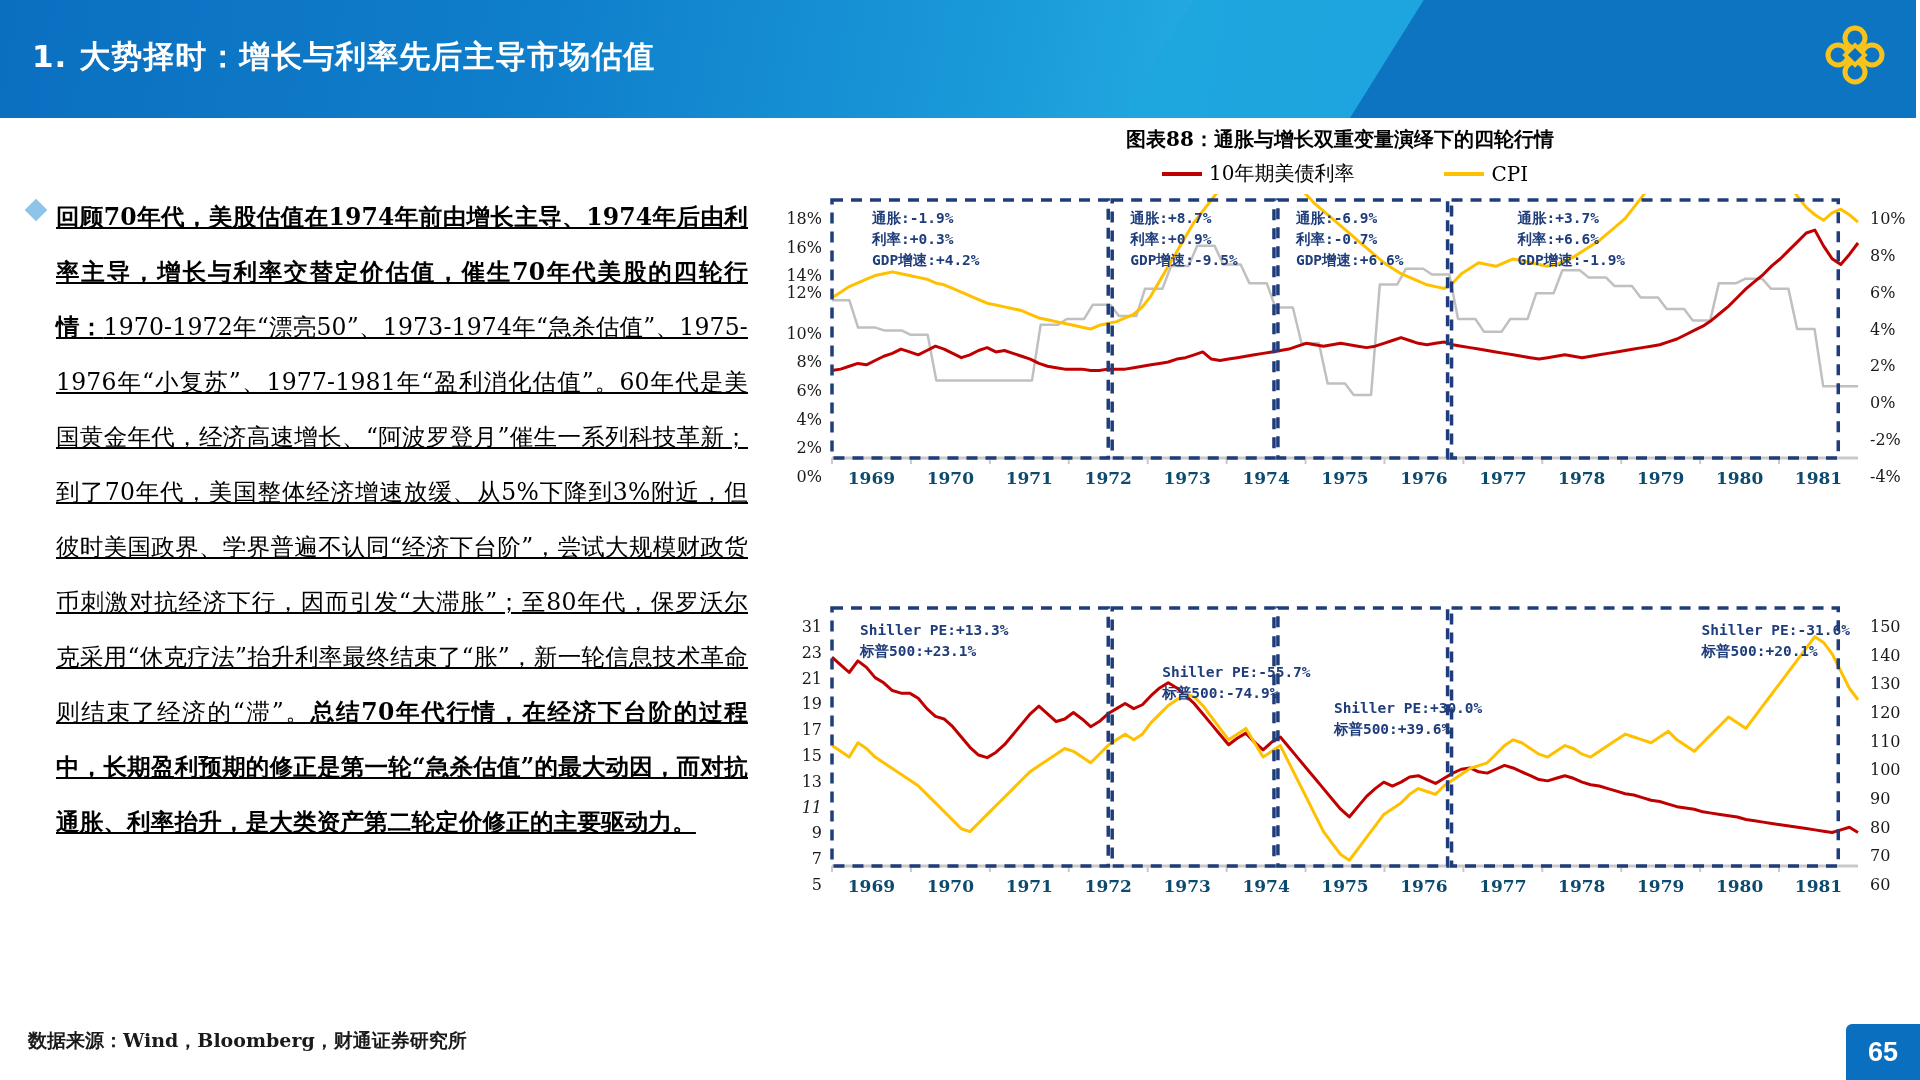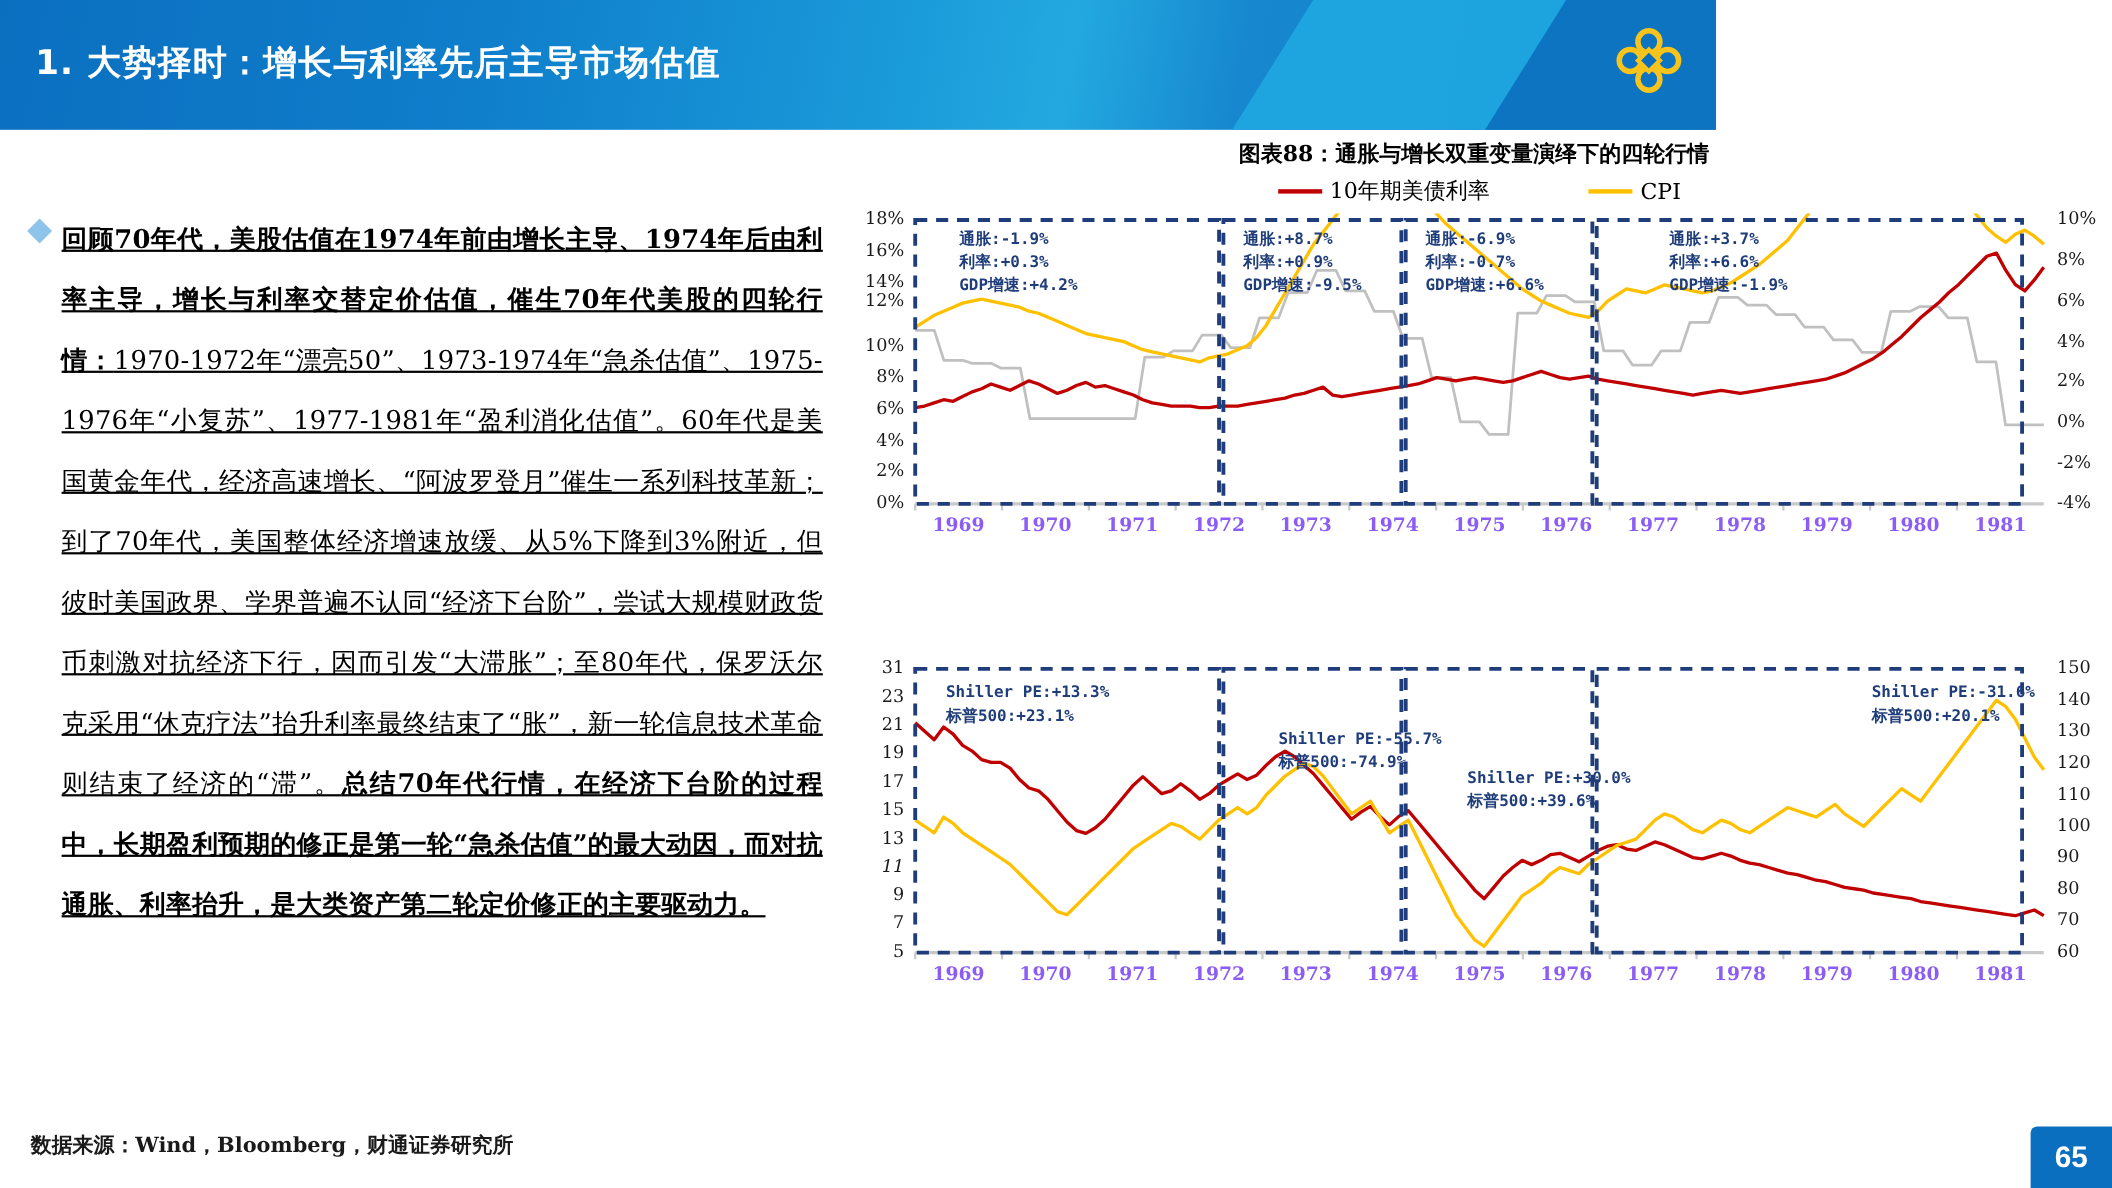--- a/index.html
+++ b/index.html
@@ -3,21 +3,21 @@
 <meta charset="utf-8">
 <style>
   * { box-sizing: border-box; margin:0; padding:0; }
   body {
     width:1920px; height:1080px; background:#ffffff; overflow:hidden;
     font-family:"Liberation Sans", sans-serif; position:relative;
   }
 
   
   .header {
-    position:absolute; left:0; top:0; width:1560px; height:118px;
+    position:absolute; left:0; top:0; width:1916px; height:118px;
     background:linear-gradient(100deg,#0b6fc0 0%,#0f7ecb 28%,#1a9ad9 52%,#23a9e0 62%,#1788cf 72%,#0d74c2 100%);
     overflow:hidden;
   }
   .hdr-diag1 {
     position:absolute; top:-40px; left:1150px; width:420px; height:220px;
     background:#1fa5de; transform:skewX(-32deg); opacity:.95;
   }
   .hdr-diag2 {
     position:absolute; top:-40px; left:1380px; width:620px; height:220px;
     background:#0c74c1; transform:skewX(-32deg);
@@ -92,26 +92,26 @@
   .legend-label {
     font-size:20px; color:#000;
     font-family:"DejaVu Serif","Liberation Serif",serif;
   }
 
   .plot { position:absolute; left:0; top:34px; width:1150px; height:300px; }
   .plot-bot { height:300px; }
 
   .ytick {
     position:absolute; font-size:16px; color:#1a1a1a; text-align:right;
-    font-family:"DejaVu Serif","Liberation Serif",serif; white-space:nowrap;
+    font-family:"DejaVu Serif","Liberation Serif",serif; white-space:nowrap;margin-top:20px;
   }
   .ytick-l { width:52px; }
   .ytick-r { width:52px; text-align:left; }
   .xtick {
-    position:absolute; font-size:17px; font-weight:bold; color:#8b5cf6;
+    position:absolute; font-size:17px; font-weight:bold; color:#0c4a6e;
     font-family:"DejaVu Serif","Liberation Serif",serif; text-align:center;
     width:60px;
   }
   .anno {
     position:absolute; color:#1f3d7a; font-size:14.5px; font-weight:bold;
     line-height:21px; white-space:nowrap;
     font-family:"DejaVu Sans Mono","Liberation Mono",monospace;
   }
   svg { display:block; }
 </style>

